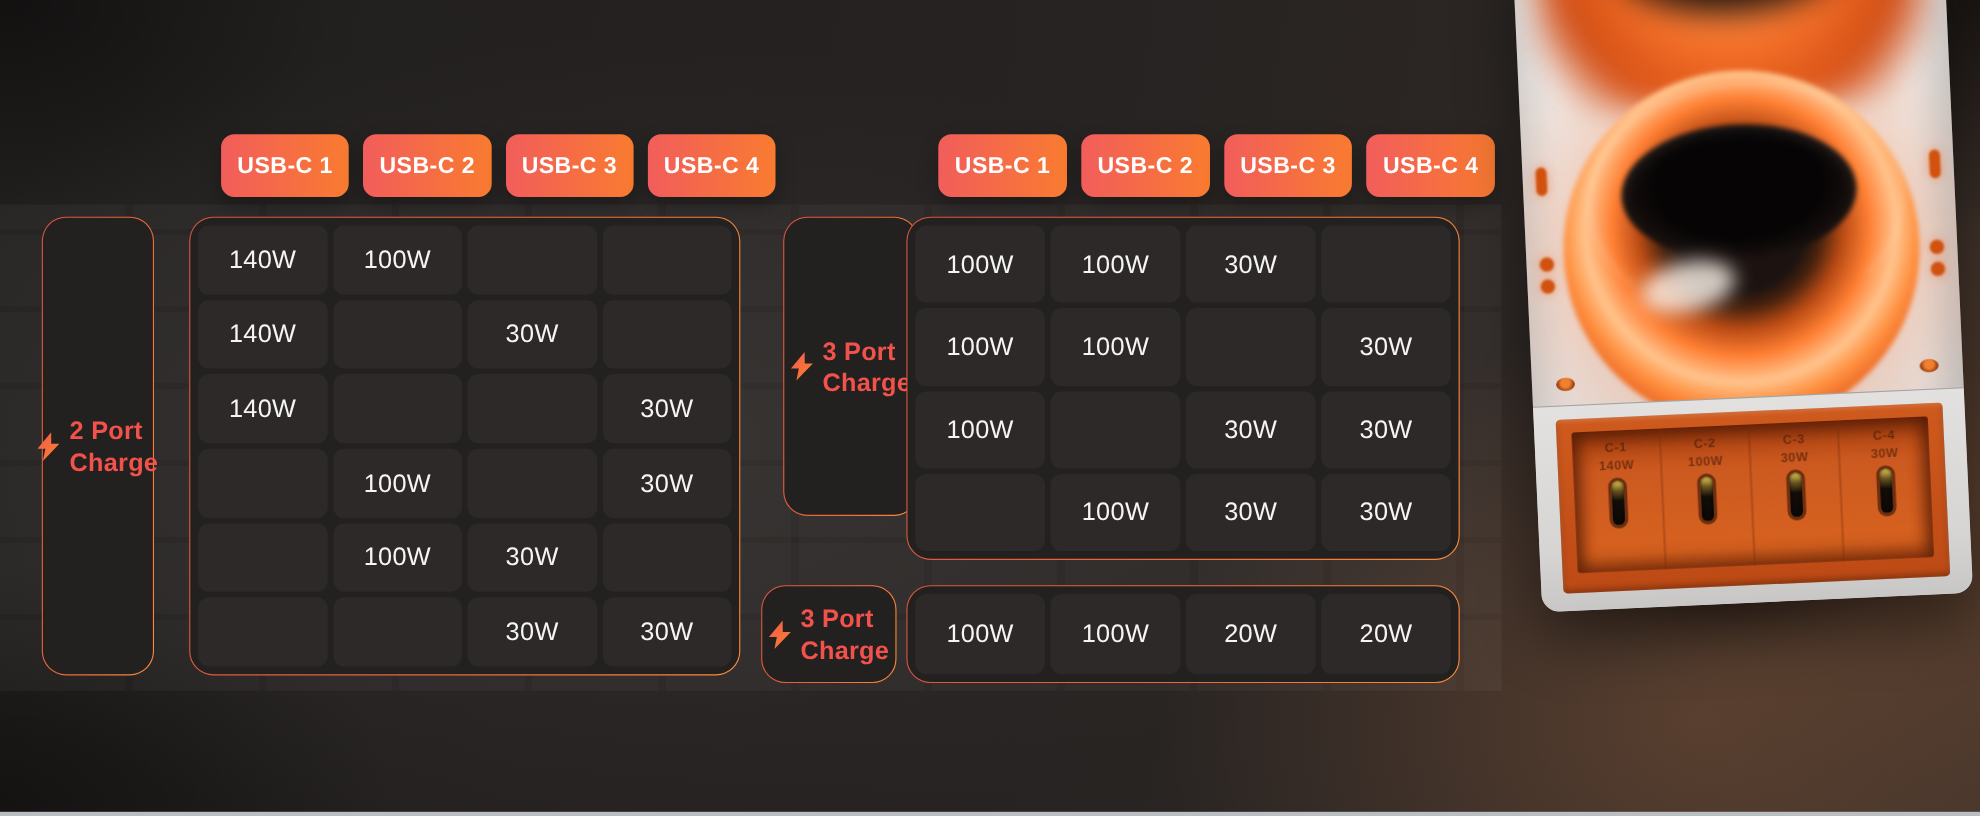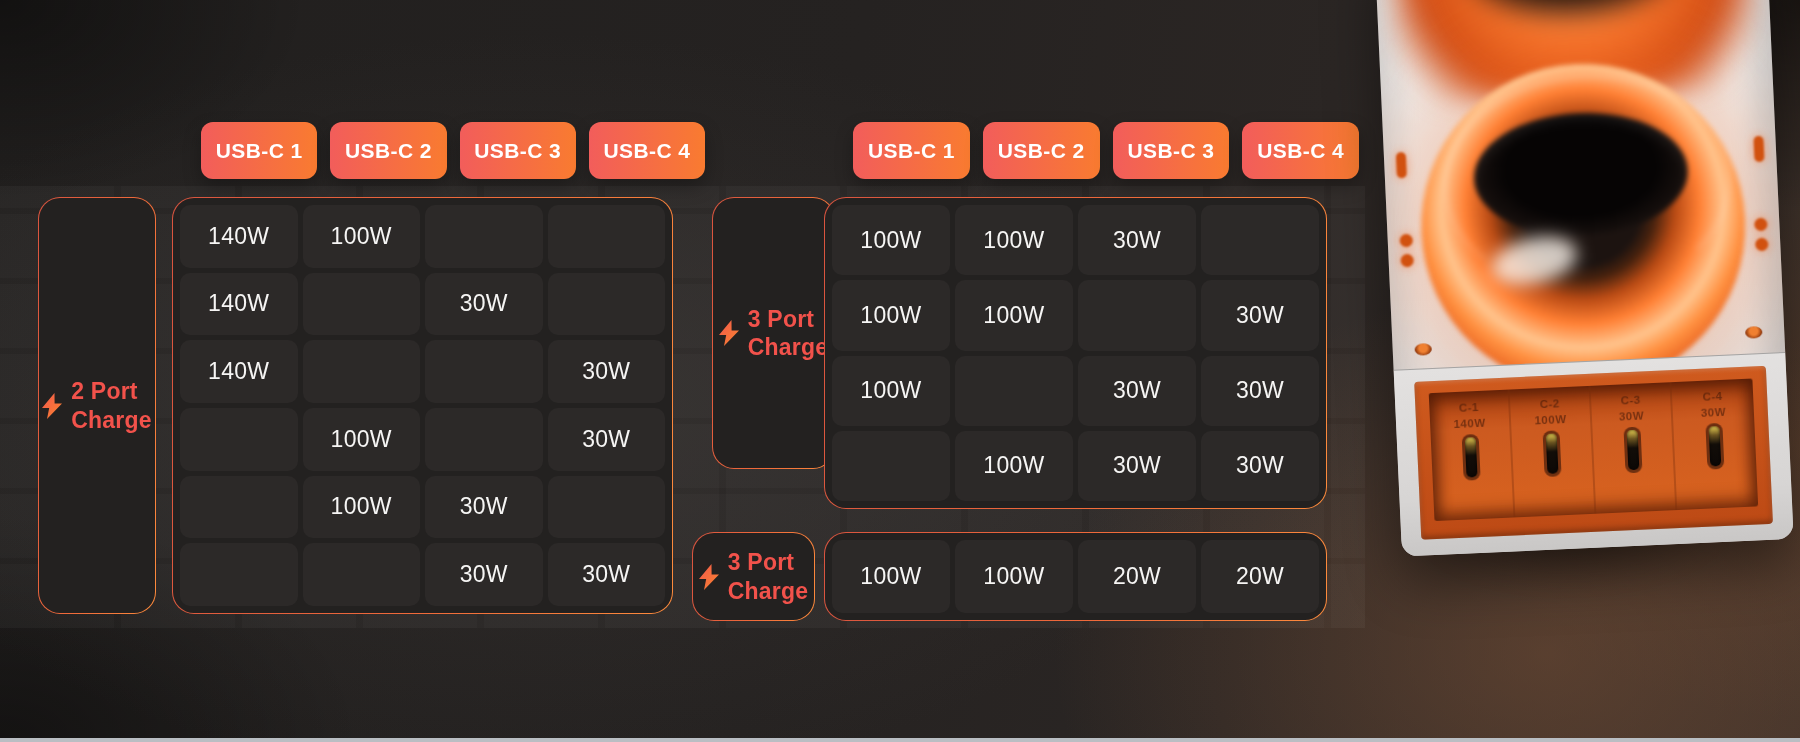--- a/index.html
+++ b/index.html
@@ -118,21 +118,21 @@
 <div class="canvas">
   <div class="ghost-grid"></div>
 
   <div class="hdr-grid" style="left:169px;top:122px;width:504px;">
     <div class="pill">USB-C 1</div>
     <div class="pill">USB-C 2</div>
     <div class="pill">USB-C 3</div>
     <div class="pill">USB-C 4</div>
   </div>
 
-  <div class="bordered" style="left:38px;top:197px;width:118px;height:417px;">
+  <div class="bordered" style="left:38px;top:197px;width:102px;height:417px;">
     <div class="inner center">
       <div class="charge-label">
         <svg class="bolt" width="20" height="26" viewBox="0 0 20 26">
             <path d="M12.5 0 L0 15 h7.2 L5 26 L20 10.5 h-7.4 Z" fill="url(#boltGrad)"></path>
           </svg>
         <div>
           <div>2 Port</div>
           <div>Charge</div>
         </div>
       </div>

